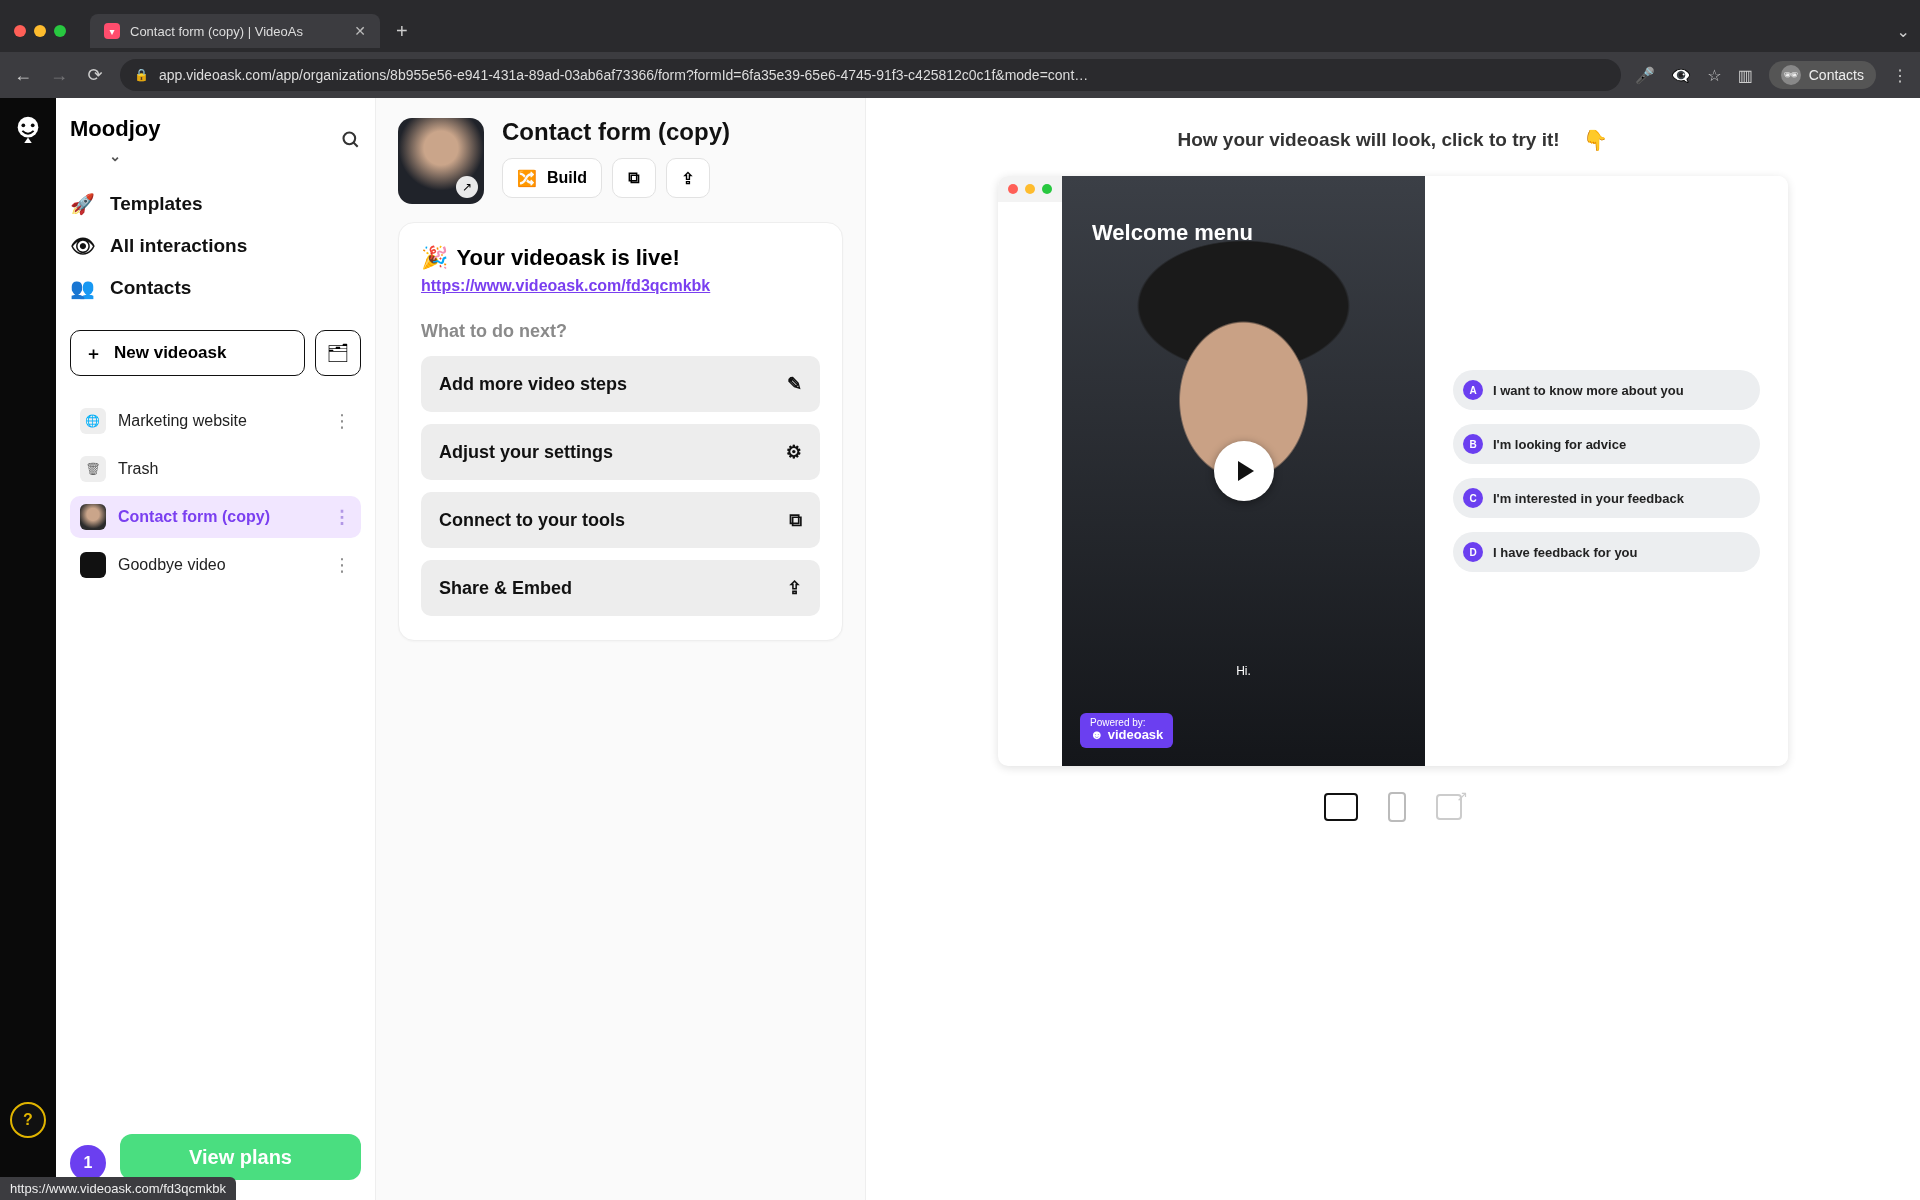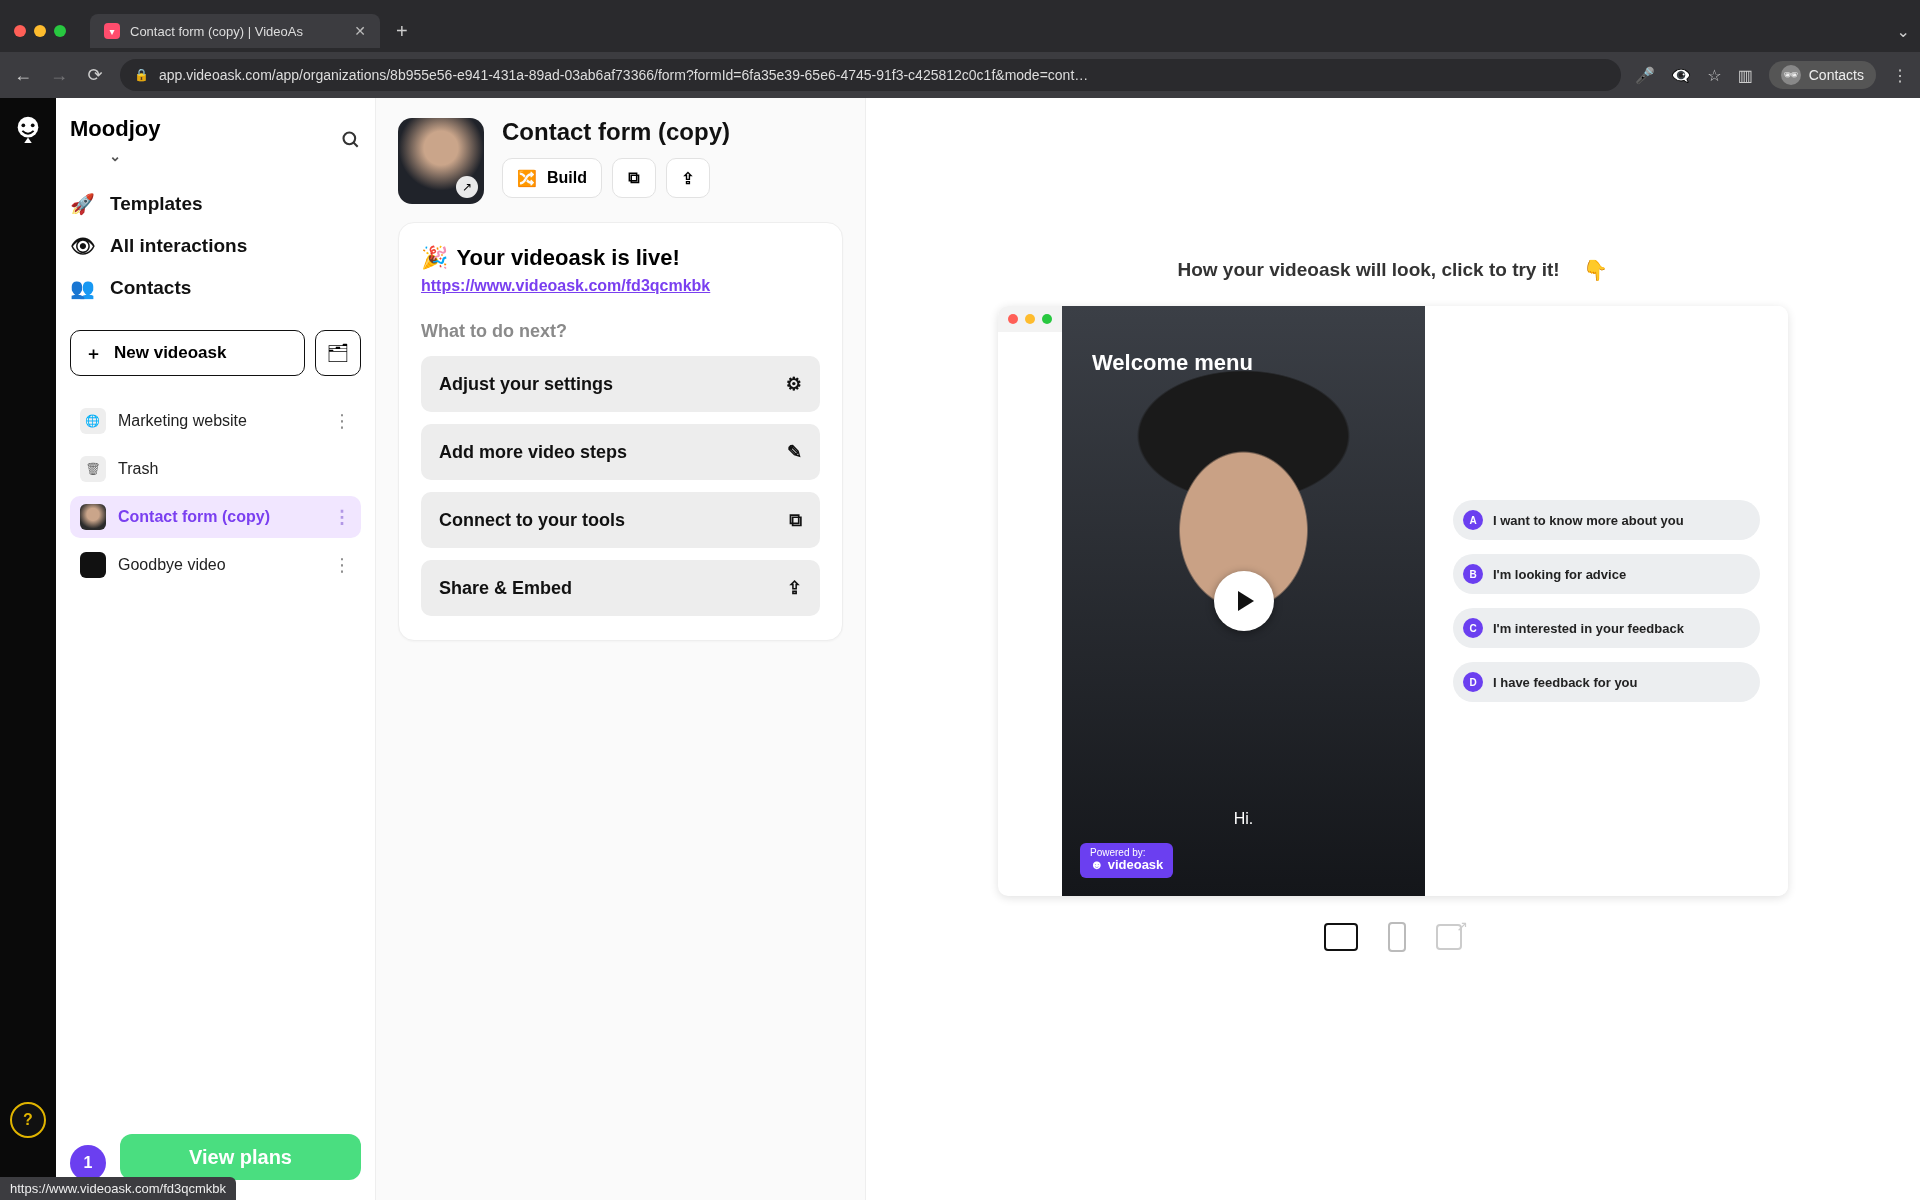--- a/index.html
+++ b/index.html
@@ -84,32 +84,32 @@
   .cursor-emu { position:relative; }
   .cursor-emu::after { content:""; position:absolute; left:108px; top:20px; width:12px;height:16px; background:transparent; }
 
   .next-h { color:#8a8a8a; font-size:18px; font-weight:600; margin-top:26px;}
   .action-list { margin-top:14px; display:flex; flex-direction:column; gap:12px;}
   .action { background:#ededed; border-radius:10px; height:56px; display:flex; align-items:center; padding:0 18px; font-size:18px; font-weight:700; color:#111; justify-content:space-between;}
   .action .aico { font-size:18px; color:#111;}
 
   
   .right { flex:1; background:#fff; display:flex; flex-direction:column; align-items:center; padding:30px 30px 20px 30px;}
-  .try-text { margin-top:130px; font-size:19px; color:#333; font-weight:600; display:flex; gap:24px; align-items:center;}
+  .try-text { font-size:19px; color:#333; font-weight:600; display:flex; gap:24px; align-items:center;}
   .try-text .point { font-size:20px; }
   .preview-window { margin-top:24px; width:790px; height:590px; background:#fff; border-radius:10px; box-shadow:0 2px 10px rgba(0,0,0,.12); overflow:hidden; display:flex; flex-direction:row;}
   .pw-bar { height:26px; background:#f3f3f3; display:flex; align-items:center; gap:7px; padding:0 10px;}
   .pw-bar .d { width:10px;height:10px;border-radius:50%;}
   .pw-body { flex:1; display:flex;}
   .pw-video { width:50%; background:#222; position:relative; display:flex; align-items:center; justify-content:center;}
   .pw-video .face-bg { position:absolute; inset:0; background: radial-gradient(ellipse 180px 220px at 50% 38%, #c9a185 35%, transparent 36%), radial-gradient(ellipse 260px 160px at 50% 22%, #1a1a1a 40%, transparent 41%), linear-gradient(#3b3f46,#14161a);}
   .pw-video .welcome { position:absolute; top:44px; left:30px; color:#fff; font-weight:800; font-size:22px;}
   .pw-video .play { width:60px;height:60px;border-radius:50%; background:#fff; display:flex;align-items:center;justify-content:center; z-index:2; box-shadow:0 2px 8px rgba(0,0,0,.4);}
   .pw-video .play .tri { width:0;height:0;border-left:16px solid #111;border-top:10px solid transparent;border-bottom:10px solid transparent; margin-left:4px;}
-  .pw-video .hi { position:absolute; bottom:68px; left:50%; transform:translateX(-50%); color:#fff; font-size:16px;}
+  .pw-video .hi { position:absolute; bottom:88px; left:50%; transform:translateX(-50%); color:#fff; font-size:12px;}
   .pw-video .powered { position:absolute; bottom:18px; left:18px; background:#6b3ff0; color:#fff; border-radius:6px; padding:4px 10px 6px 10px; font-size:10px; line-height:1.1;}
   .pw-video .powered .big { font-weight:800; font-size:13px; display:flex; align-items:center; gap:4px;}
 
   .pw-options { width:50%; background:#fff; display:flex; flex-direction:column; justify-content:center; gap:14px; padding:0 28px;}
   .opt { background:#eceef0; border-radius:22px; padding:10px 14px 10px 10px; display:flex; align-items:center; gap:10px; font-size:13px; color:#222; font-weight:600;}
   .opt .b { width:20px;height:20px;border-radius:50%; background:#6b3ff0; color:#fff; display:flex;align-items:center;justify-content:center; font-size:10px; font-weight:700;}
 
   .device-row { margin-top:26px; display:flex; gap:30px; align-items:center;}
   .device-row .dev { width:34px;height:28px; border:2.5px solid #111; border-radius:4px;}
   .device-row .phone { width:18px;height:30px; border:2.5px solid #bbb; border-radius:4px;}
@@ -277,26 +277,26 @@
     <div class="live-card">
       <div class="live-h">
         <span>🎉</span>
         <span>Your videoask is live!</span>
       </div>
       <a class="live-link cursor-emu">https://www.videoask.com/fd3qcmkbk</a>
 
       <div class="next-h">What to do next?</div>
       <div class="action-list">
         <div class="action">
+          <span>Add more video steps</span>
+          <span class="aico">✎</span>
+        </div>
+        <div class="action">
           <span>Adjust your settings</span>
           <span class="aico">⚙</span>
-        </div>
-        <div class="action">
-          <span>Add more video steps</span>
-          <span class="aico">✎</span>
         </div>
         <div class="action">
           <span>Connect to your tools</span>
           <span class="aico">⧉</span>
         </div>
         <div class="action">
           <span>Share &amp; Embed</span>
           <span class="aico">⇪</span>
         </div>
       </div>

